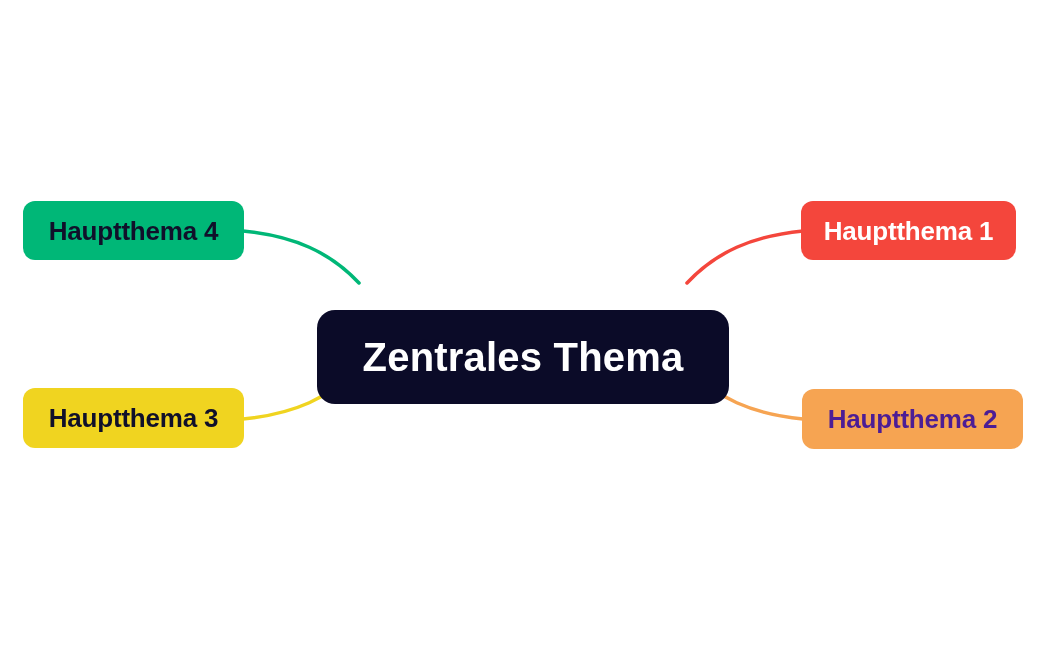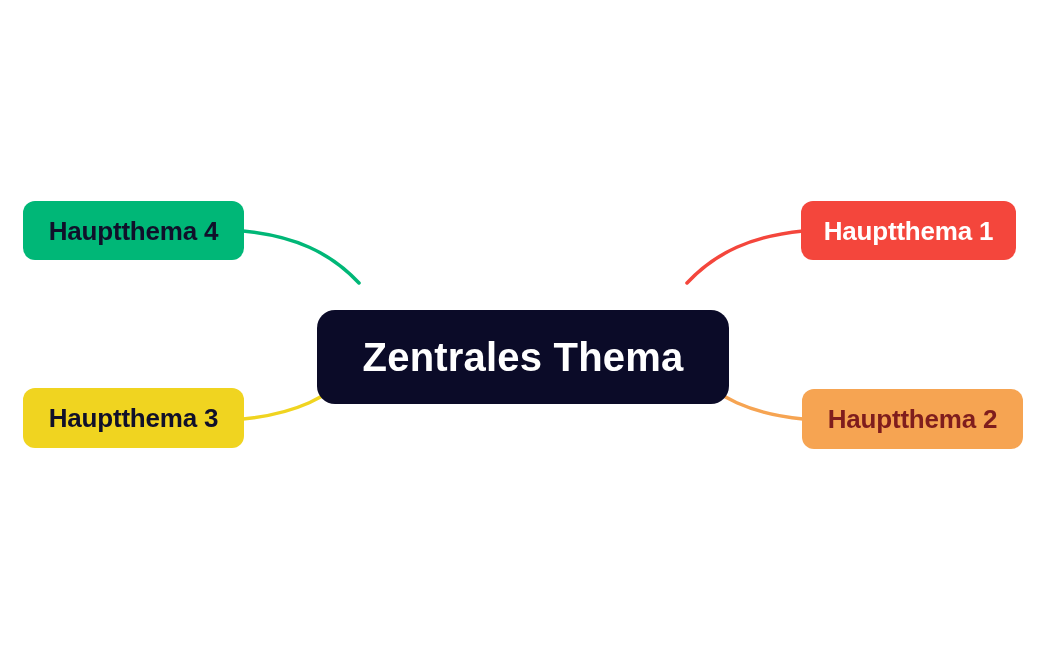--- a/index.html
+++ b/index.html
@@ -76,21 +76,21 @@
 
   <div class="node central-node" style="background: rgb(11, 11, 40);">
     <span class="node-label" style="color: rgb(255, 255, 255);">Zentrales Thema</span>
   </div>
 
   <div class="node branch-node branch-tr" style="background: rgb(244, 70, 60);">
     <span class="node-label" style="color: #ffffff;">Hauptthema 1</span>
   </div>
 
   <div class="node branch-node branch-br" style="background: rgb(246, 164, 82);">
-    <span class="node-label" style="color: #7f1d1d;">Hauptthema 2</span>
+    <span class="node-label" style="color: #4c1d95;">Hauptthema 2</span>
   </div>
 
   <div class="node branch-node branch-bl" style="background: rgb(240, 212, 32);">
     <span class="node-label" style="color: rgb(16, 16, 42);">Hauptthema 3</span>
   </div>
 
   <div class="node branch-node branch-tl" style="background: rgb(0, 183, 119);">
     <span class="node-label" style="color: rgb(16, 16, 42);">Hauptthema 4</span>
   </div>
 

